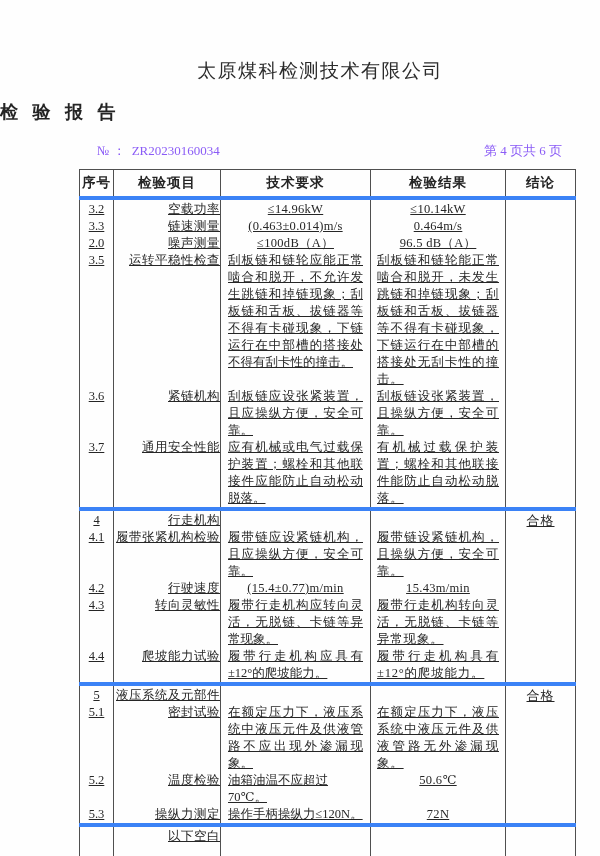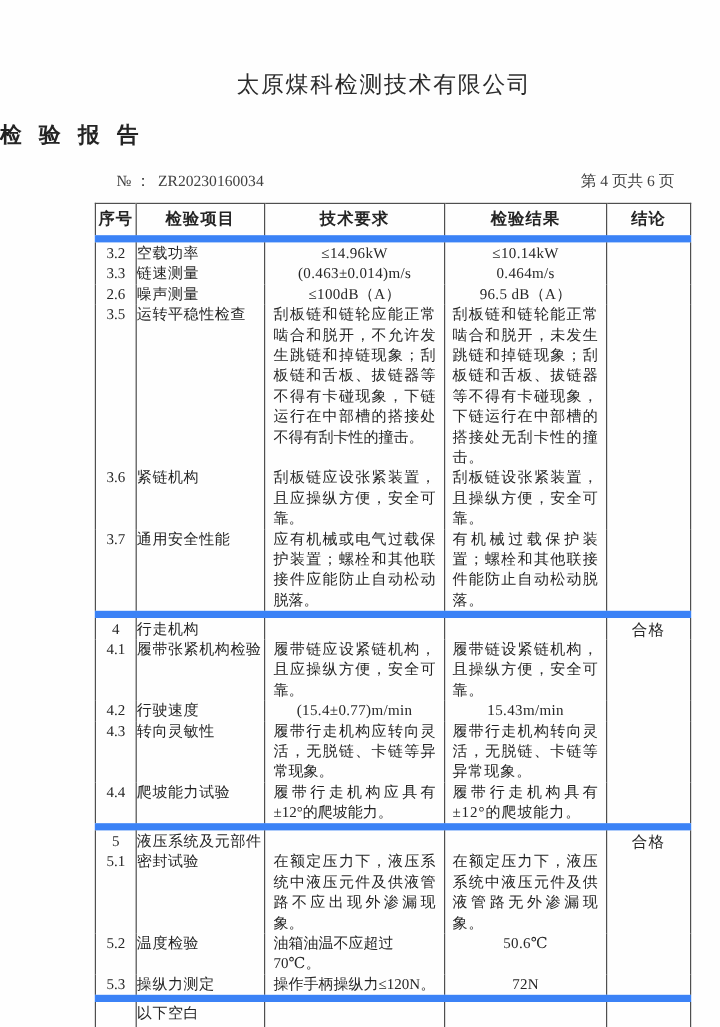--- a/index.html
+++ b/index.html
@@ -30,21 +30,21 @@
     font-weight:700;
     letter-spacing:5px;
     color:#242424;
   }
   .meta-row{
     display:flex;
     justify-content:space-between;
     align-items:flex-end;
     margin:18px 38px 9px 97px;
     font-size:13px;
-    color:#404040;
+    color:#8b5cf6;
   }
   .meta-no .no-label{margin-right:6px;}
   table.report{
     border-collapse:collapse;
     table-layout:fixed;
     margin-left:79px;
     width:496px;
     border:1.6px solid #4f4f4f;
   }
   col.c1{width:34px;}
@@ -57,33 +57,33 @@
     font-size:13.5px;
     font-weight:600;
     letter-spacing:1px;
     color:#242424;
     border-left:1px solid #4f4f4f;
     vertical-align:middle;
     padding:0;
   }
   thead th:first-child{border-left:none;}
   thead{border-bottom:1px solid #4f4f4f;text-align:center;}
-  tbody{border-top:6px solid #3b82f6;}
+  tbody{border-top:4px solid #3b82f6;text-decoration:underline;}
   tbody td{
     border-left:1px solid #4f4f4f;
     vertical-align:top;
     font-size:12.5px;
     line-height:17px;
     padding:0;
     color:#262626;
   }
   tbody td:first-child{border-left:none;}
   tbody tr:first-child td{padding-top:1px;}
   td.c-no{text-align:center;}
-  td.c-name{text-align:left;letter-spacing:0.5px;}
+  td.c-name{text-align:right;letter-spacing:0.5px;}
   td.c-req{padding-left:7px;padding-right:7px;}
   td.c-res{padding-left:6px;padding-right:6px;letter-spacing:0.8px;}
   td.a-center{text-align:center;letter-spacing:0.3px;}
   td.a-justify{text-align:justify;text-justify:inter-character;}
   td.a-left{text-align:left;}
   td.c-concl{
     text-align:center;
     font-size:13px;
     letter-spacing:1px;
     padding-top:2px;
@@ -132,21 +132,21 @@
           <td class="c-res a-center">≤10.14kW</td>
           <td class="c-concl" rowspan="6"></td>
         </tr>
         <tr>
           <td class="c-no">3.3</td>
           <td class="c-name">链速测量</td>
           <td class="c-req a-center">(0.463±0.014)m/s</td>
           <td class="c-res a-center">0.464m/s</td>
         </tr>
         <tr>
-          <td class="c-no">2.6</td>
+          <td class="c-no">2.0</td>
           <td class="c-name">噪声测量</td>
           <td class="c-req a-center">≤100dB（A）</td>
           <td class="c-res a-center">96.5 dB（A）</td>
         </tr>
         <tr>
           <td class="c-no">3.5</td>
           <td class="c-name">运转平稳性检查</td>
           <td class="c-req a-justify">刮板链和链轮应能正常啮合和脱开，不允许发生跳链和掉链现象；刮板链和舌板、拔链器等不得有卡碰现象，下链运行在中部槽的搭接处不得有刮卡性的撞击。</td>
           <td class="c-res a-justify">刮板链和链轮能正常啮合和脱开，未发生跳链和掉链现象；刮板链和舌板、拔链器等不得有卡碰现象，下链运行在中部槽的搭接处无刮卡性的撞击。</td>
         </tr>

